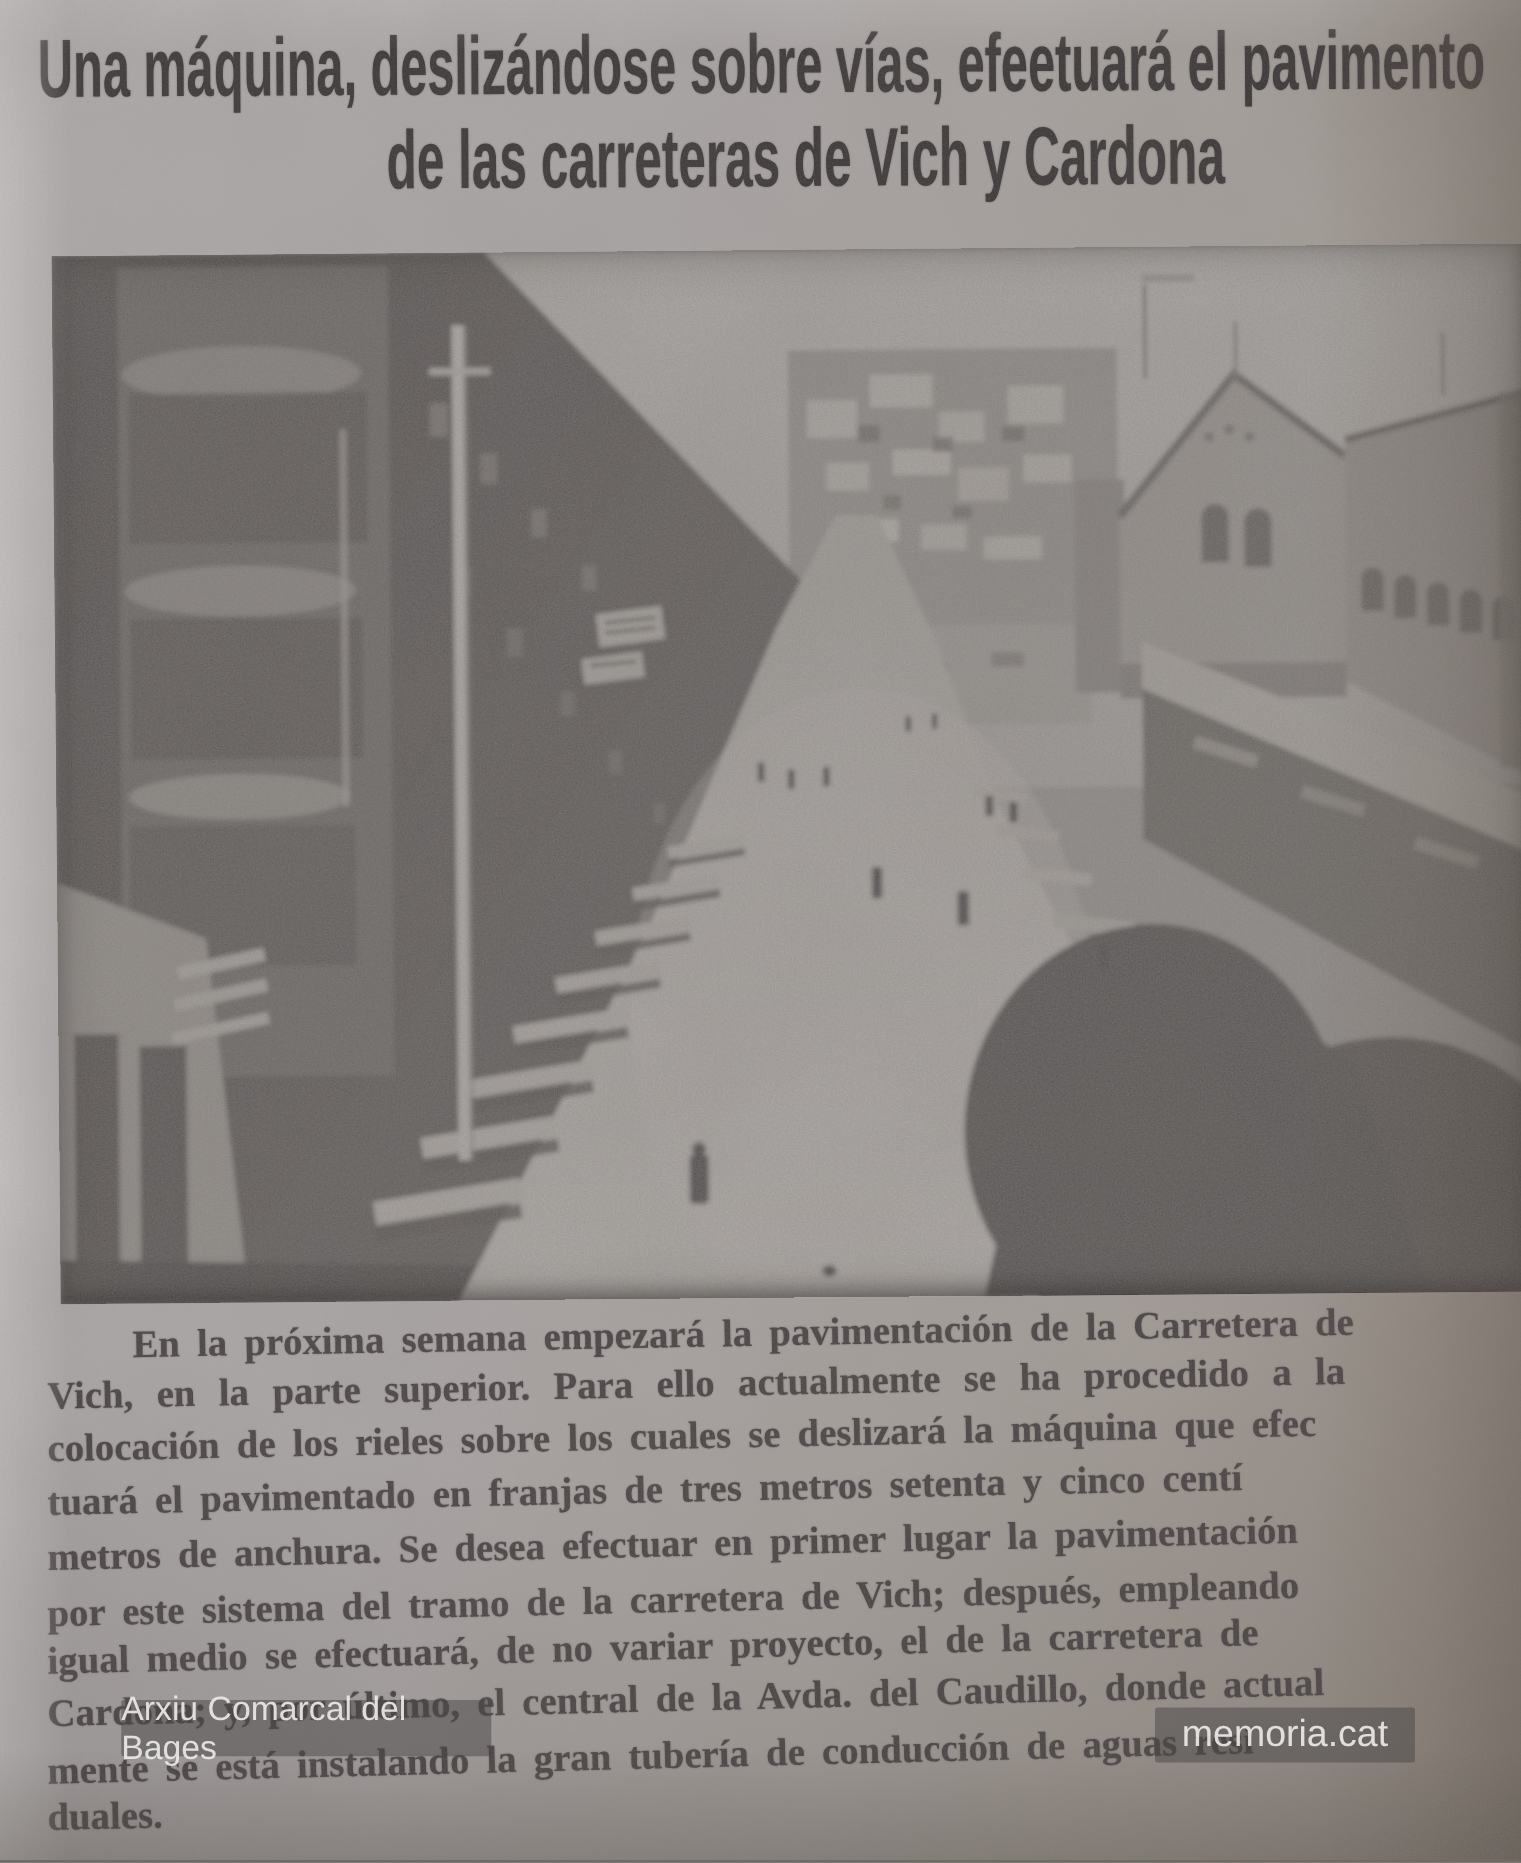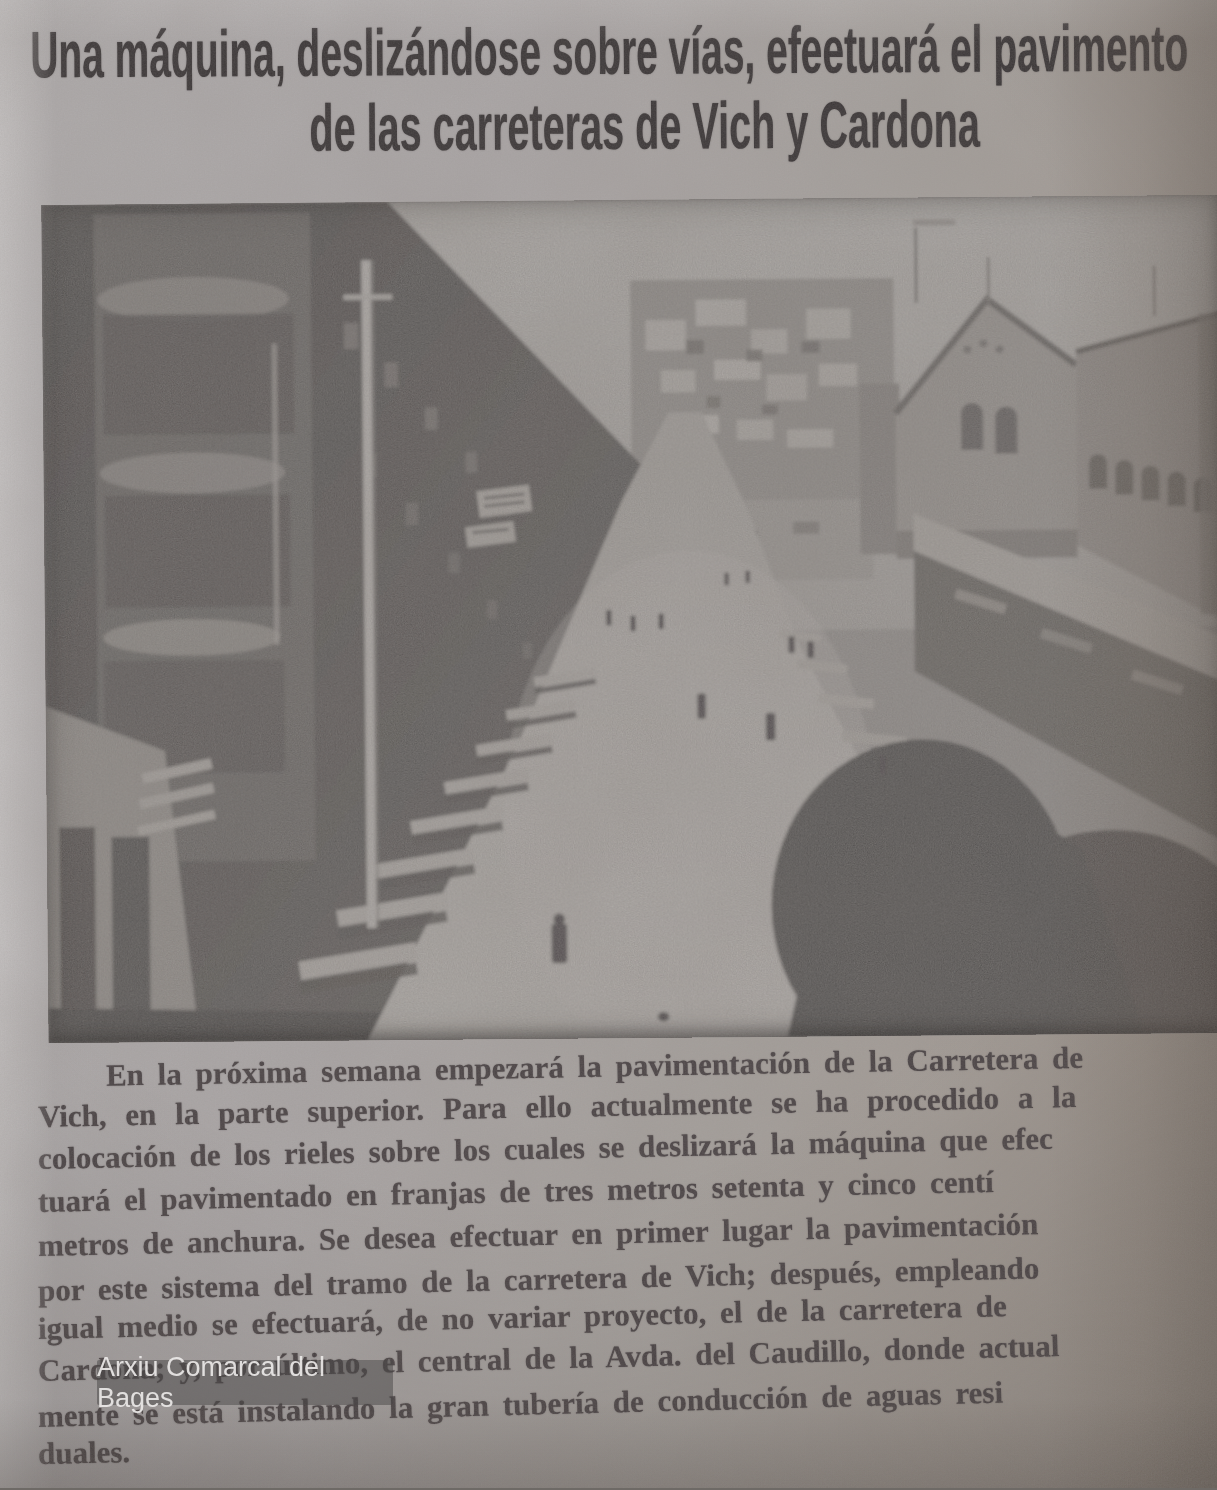--- a/index.html
+++ b/index.html
@@ -287,14 +287,17 @@
         <feColorMatrix type="matrix" values="0 0 0 0 .25  0 0 0 0 .22  0 0 0 0 .20  .18 .18 .18 0 0"></feColorMatrix>
       </filter>
     </defs>
     <rect x="0" y="0" width="1217" height="1490" filter="url(#pgrain)"></rect>
     <rect x="0" y="0" width="1217" height="1490" filter="url(#pmottle)"></rect>
   </svg>
 
   <div class="wm" id="wm-left">
     <span>Arxiu Comarcal del Bages</span>
   </div>
+  <div class="wm" id="wm-right">
+    <span>memoria.cat</span>
+  </div>
 
 </div>
 
 </body></html>

